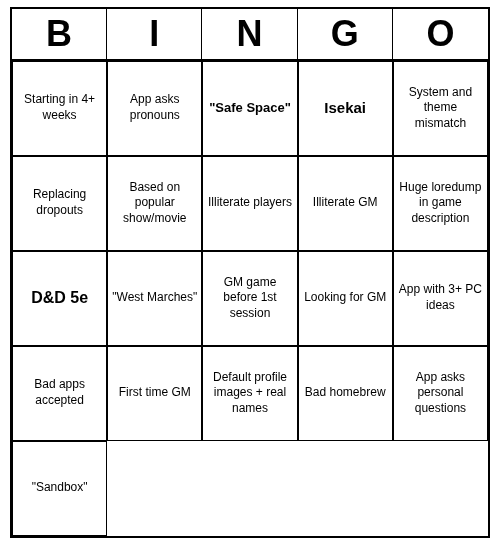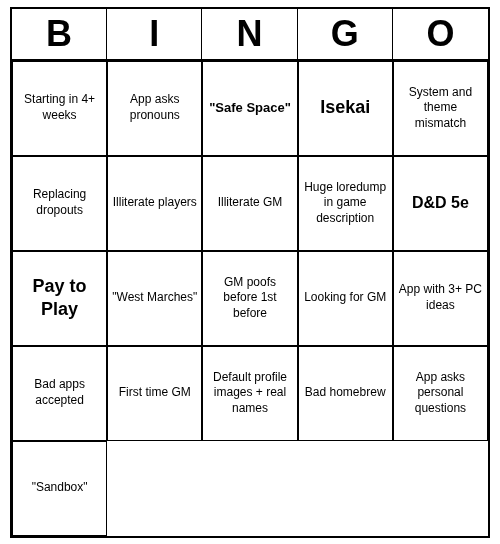--- a/index.html
+++ b/index.html
@@ -45,21 +45,21 @@
       padding: 4px;
       height: 95px;
       font-size: 12px;
       line-height: 1.3;
     }
     .bingo-cell.large-text {
       font-size: 16px;
       font-weight: bold;
     }
     .bingo-cell.medium-text {
-      font-size: 18px;
+      font-size: 15px;
       font-weight: bold;
     }
     .bingo-cell.bold-italic {
       font-size: 13px;
       font-weight: bold;
     }
   </style>
 </head>
 <body>
 
@@ -84,39 +84,39 @@
       <div class="bingo-cell medium-text">
         <span>Isekai</span>
       </div>
       <div class="bingo-cell">
         <span>System and theme mismatch</span>
       </div>
       <div class="bingo-cell">
         <span>Replacing dropouts</span>
       </div>
       <div class="bingo-cell">
+        <span>Based on popular show/movie</span>
+      </div>
+      <div class="bingo-cell">
         <span>Illiterate players</span>
       </div>
       <div class="bingo-cell">
         <span>Illiterate GM</span>
       </div>
       <div class="bingo-cell">
         <span>Huge loredump in game description</span>
       </div>
       <div class="bingo-cell large-text">
         <span>D&amp;D 5e</span>
       </div>
-      <div class="bingo-cell medium-text">
-        <span>Pay to Play</span>
-      </div>
       <div class="bingo-cell">
         <span>"West Marches"</span>
       </div>
       <div class="bingo-cell">
-        <span>GM poofs before 1st before</span>
+        <span>GM game before 1st session</span>
       </div>
       <div class="bingo-cell">
         <span>Looking for GM</span>
       </div>
       <div class="bingo-cell">
         <span>App with 3+ PC ideas</span>
       </div>
       <div class="bingo-cell">
         <span>Bad apps accepted</span>
       </div>

